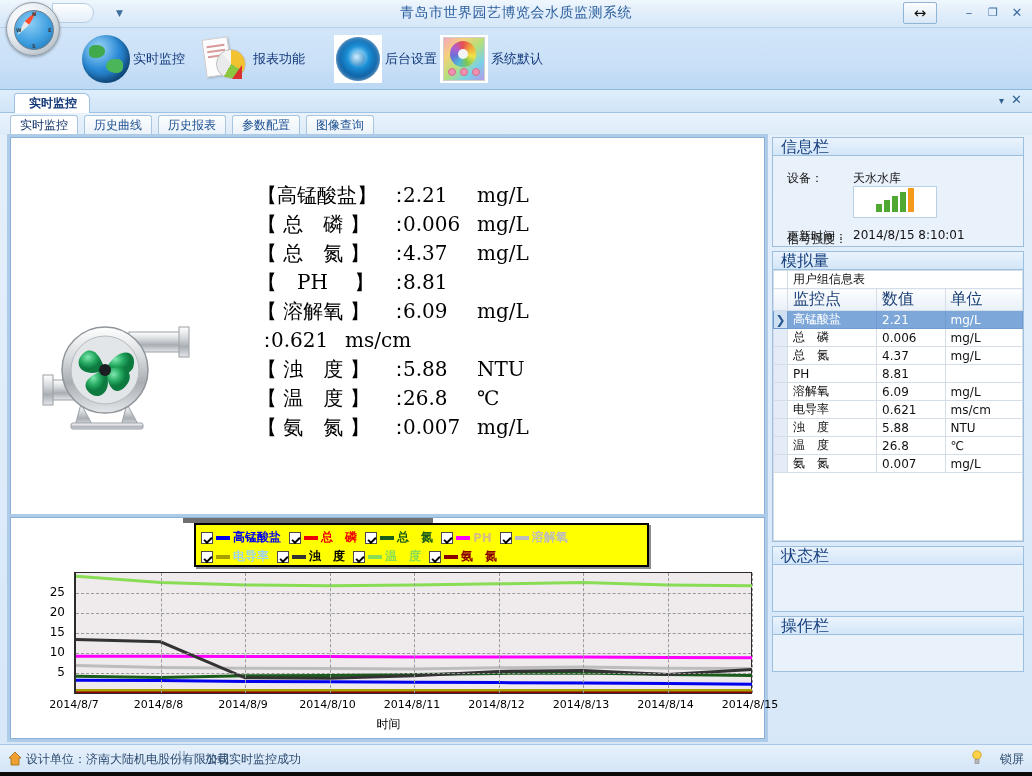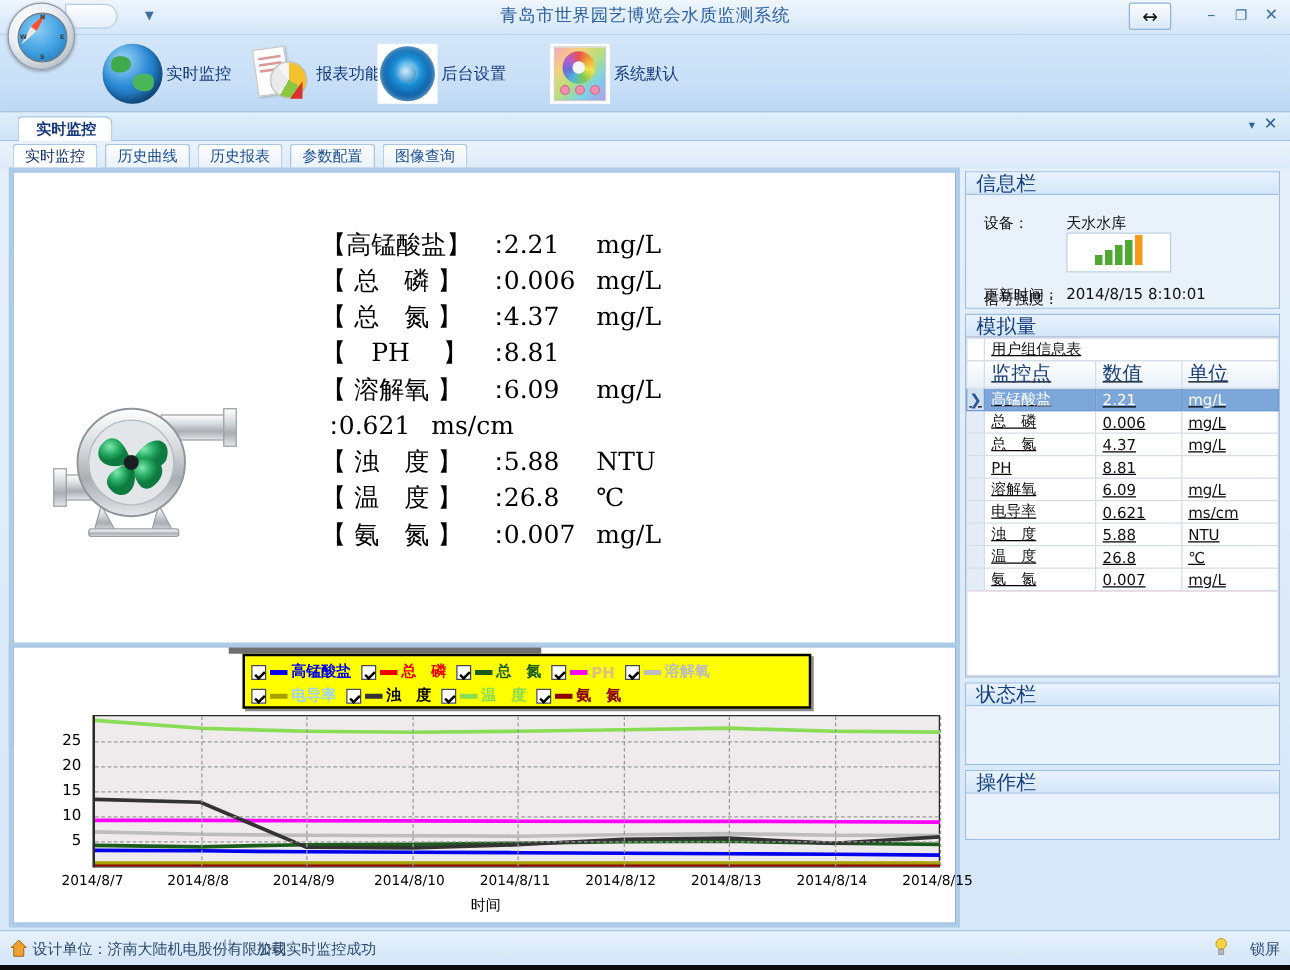--- a/index.html
+++ b/index.html
@@ -80,21 +80,21 @@
     border-bottom: 1px solid #8fb8dd;
   }
   .tool {
     position: absolute; top: 6px; height: 50px;
     display: flex; align-items: center; gap: 3px; cursor: default;
   }
   .tool .ico { width: 48px; height: 48px; position: relative; flex: 0 0 48px; }
   .tool .tlabel { font-size: 13px; color: #14387a; white-space: nowrap; }
   #tool0 { left: 82px; }
   #tool1 { left: 202px; }
-  #tool2 { left: 302px; text-align: right; }
+  #tool2 { left: 334px; text-align: right; }
   #tool3 { left: 440px; }
 
   .ico-globe {
     border-radius: 50%;
     background: radial-gradient(circle at 34% 28%, #9fd8f7 0%, #2a8ad6 45%, #0b4e8f 100%);
     box-shadow: inset -3px -4px 7px rgba(0,0,0,.35);
   }
   .ico-globe::before {
     content:""; position:absolute; left:7px; top:10px; width:16px; height:13px;
     background:#3fa94c; border-radius:45% 55% 60% 40%;
@@ -281,21 +281,21 @@
     border: 1px solid #d5dde6; font-size: 12px; color: #111;
     height: 18px; padding: 0 5px; text-align: left; font-weight: normal;
   }
   table.analog .gutter { width: 14px; background: #e4edf7; padding: 0; text-align: center; }
   table.analog tr.grouphdr td { background:#fff; color:#111; }
   table.analog tr.colhdr td {
     background: linear-gradient(180deg,#fdfefe,#e8f0f9); color:#1a3f74; font-size: 16px;
   }
   table.analog tr.sel td { background: #7da7d9; color: #fff; border-color:#6f9bd0; }
   table.analog tr.sel .gutter { background:#cfe0f2; color:#2a5a93; }
-  .analog-wrap { background:#be185d; border-top:none;text-decoration:underline; }
+  .analog-wrap { background:#5eead4; border-top:none; }
   .analog-fill { height: 68px; background:#fff; border:1px solid #d5dde6; border-top:none; }
 
   .state-body { height: 46px; background: #e9f1fb; }
   .oper-body  { height: 36px; background: #e9f1fb; }
 
   
   .statusbar {
     position: absolute; left: 0; top: 744px; width: 1032px; height: 28px;
     background: linear-gradient(180deg,#e7f1fb,#d3e5f7);
     border-top: 1px solid #a8c8e6;

